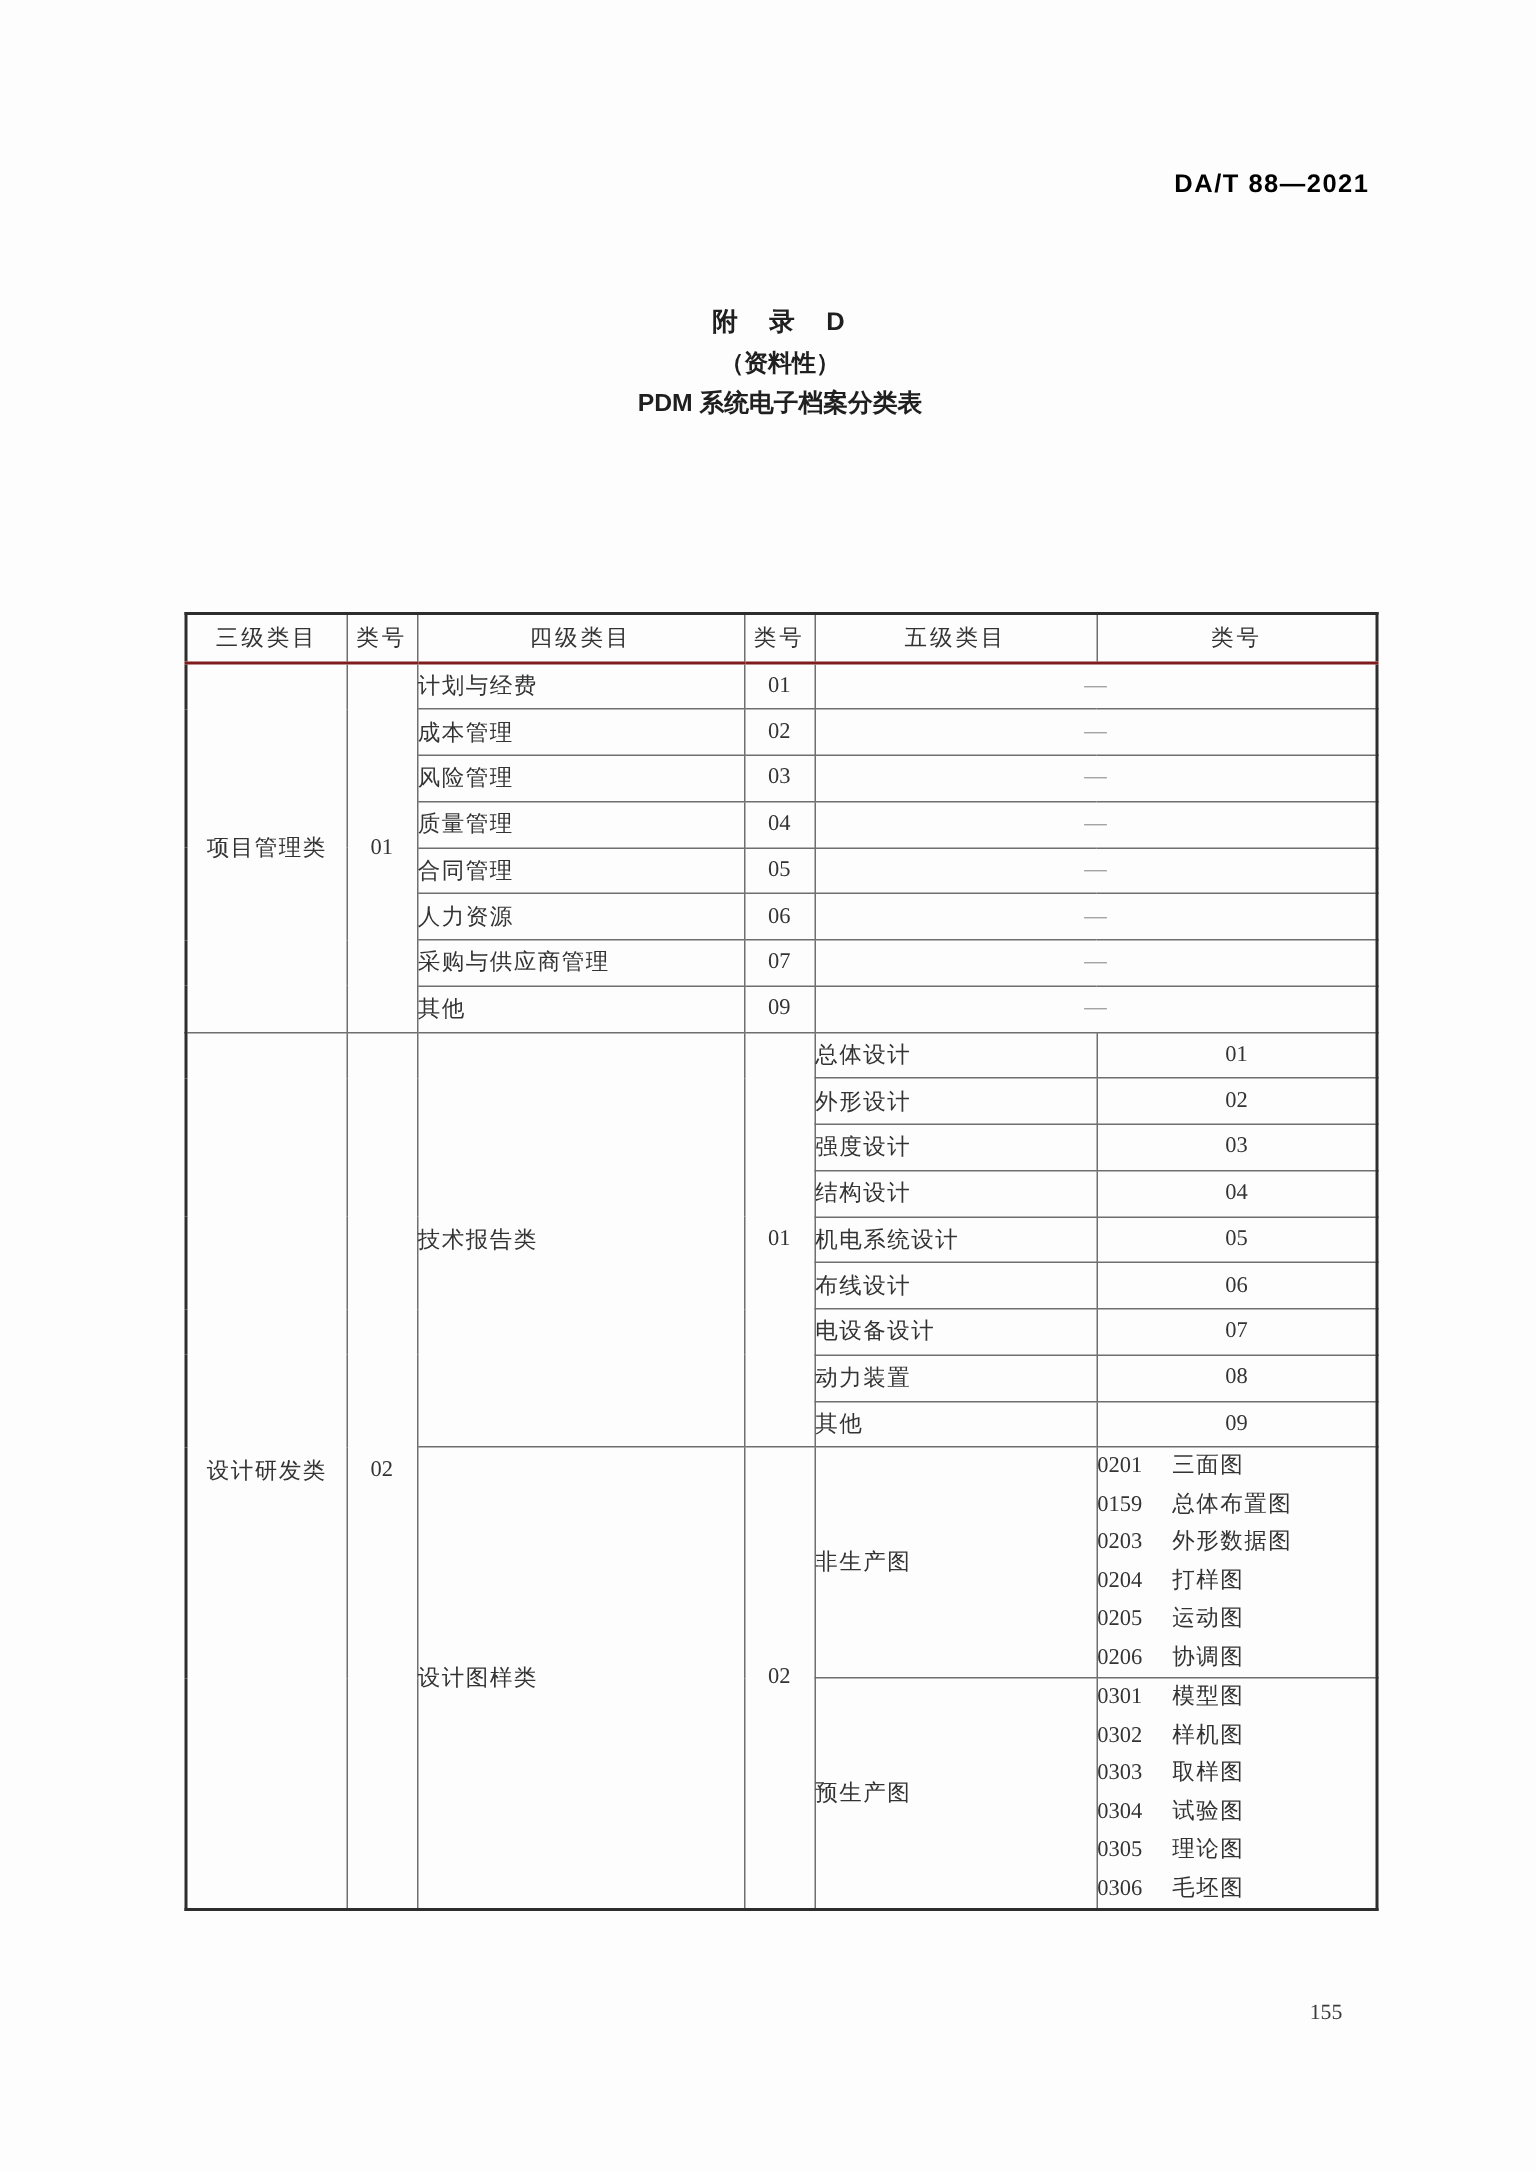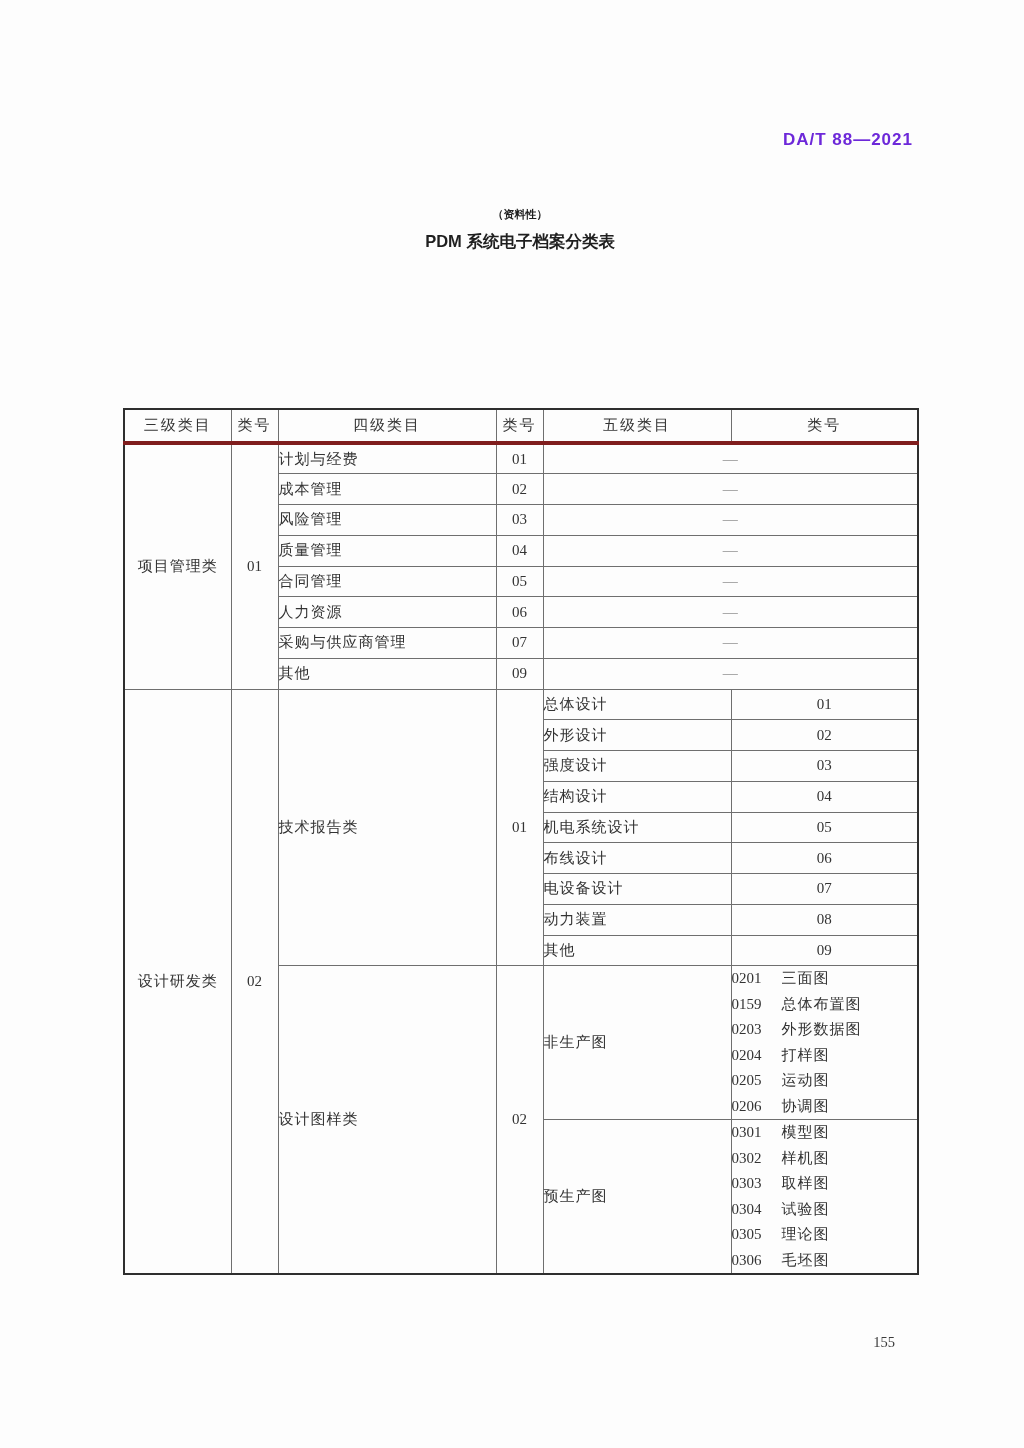--- a/index.html
+++ b/index.html
@@ -8,37 +8,37 @@
     position:relative;
     width:1024px;height:1448px;
     background:#fdfdfd;
     margin:0 auto;
     overflow:hidden;
     font-family:"Liberation Serif", serif;
     color:#2b2b2b;
   }
   .doc-number{
     position:absolute;
-    top:130px;right:111px;
+    top:113px;right:111px;
     font-family:"Liberation Sans", sans-serif;
     font-weight:bold;
     font-size:17px;
     letter-spacing:1px;
-    color:#6d28d9;
+    color:#000000;
   }
   .headings{
     position:absolute;
     left:123px;top:201px;width:794px;
     text-align:center;
     font-family:"Liberation Sans", sans-serif;
     font-weight:bold;
     color:#1f1f1f;
   }
   .headings .h-line1{font-size:17px;line-height:28px;letter-spacing:2px;}
-  .headings .h-line2{font-size:11px;line-height:27px;}
+  .headings .h-line2{font-size:16px;line-height:27px;}
   .headings .h-line3{font-size:16.5px;line-height:27px;}
   .intro{
     position:absolute;
     left:124px;top:292px;width:792px;
     font-size:16.5px;
     line-height:33px;
     text-align:justify;
     text-indent:2em;
     color:#252525;
   }
@@ -64,21 +64,21 @@
     border:1px solid #6f6f6f;
     padding:0;
     vertical-align:middle;
     font-weight:normal;
   }
   table.cls{border:2px solid #2e2e2e;}
   table.cls thead th{
     height:31px;
     text-align:center;
     letter-spacing:2px;
-    border-bottom:4px solid #7f1d1d;
+    border-bottom:2px solid #7f1d1d;
     background:#fdfdfd;
   }
   table.cls tbody tr{height:30.75px;}
   tr.tall{height:177px;}
   td.c-center{text-align:center;}
   td.c-left{text-align:left;padding-left:10px;letter-spacing:1px;font-family:Liberation Mono, monospace;}
   td.lvl3{text-align:center;letter-spacing:1px;}
   td.dash{text-align:center;color:#8f8f8f;}
   td.codes{vertical-align:middle;padding-left:8px;}
   .code-line{display:flex;line-height:25.5px;}
@@ -93,20 +93,21 @@
   }
 </style>
 </head>
 <body>
 
 <div class="page">
 
   <div class="doc-number">DA/T 88—2021</div>
 
   <div class="headings">
+    <div class="h-line1">附　录　D</div>
     <div class="h-line2">（资料性）</div>
     <div class="h-line3">PDM 系统电子档案分类表</div>
   </div>
 
 
 
   <table class="cls">
     <colgroup>
       <col style="width:107px">
         <col style="width:47px">

